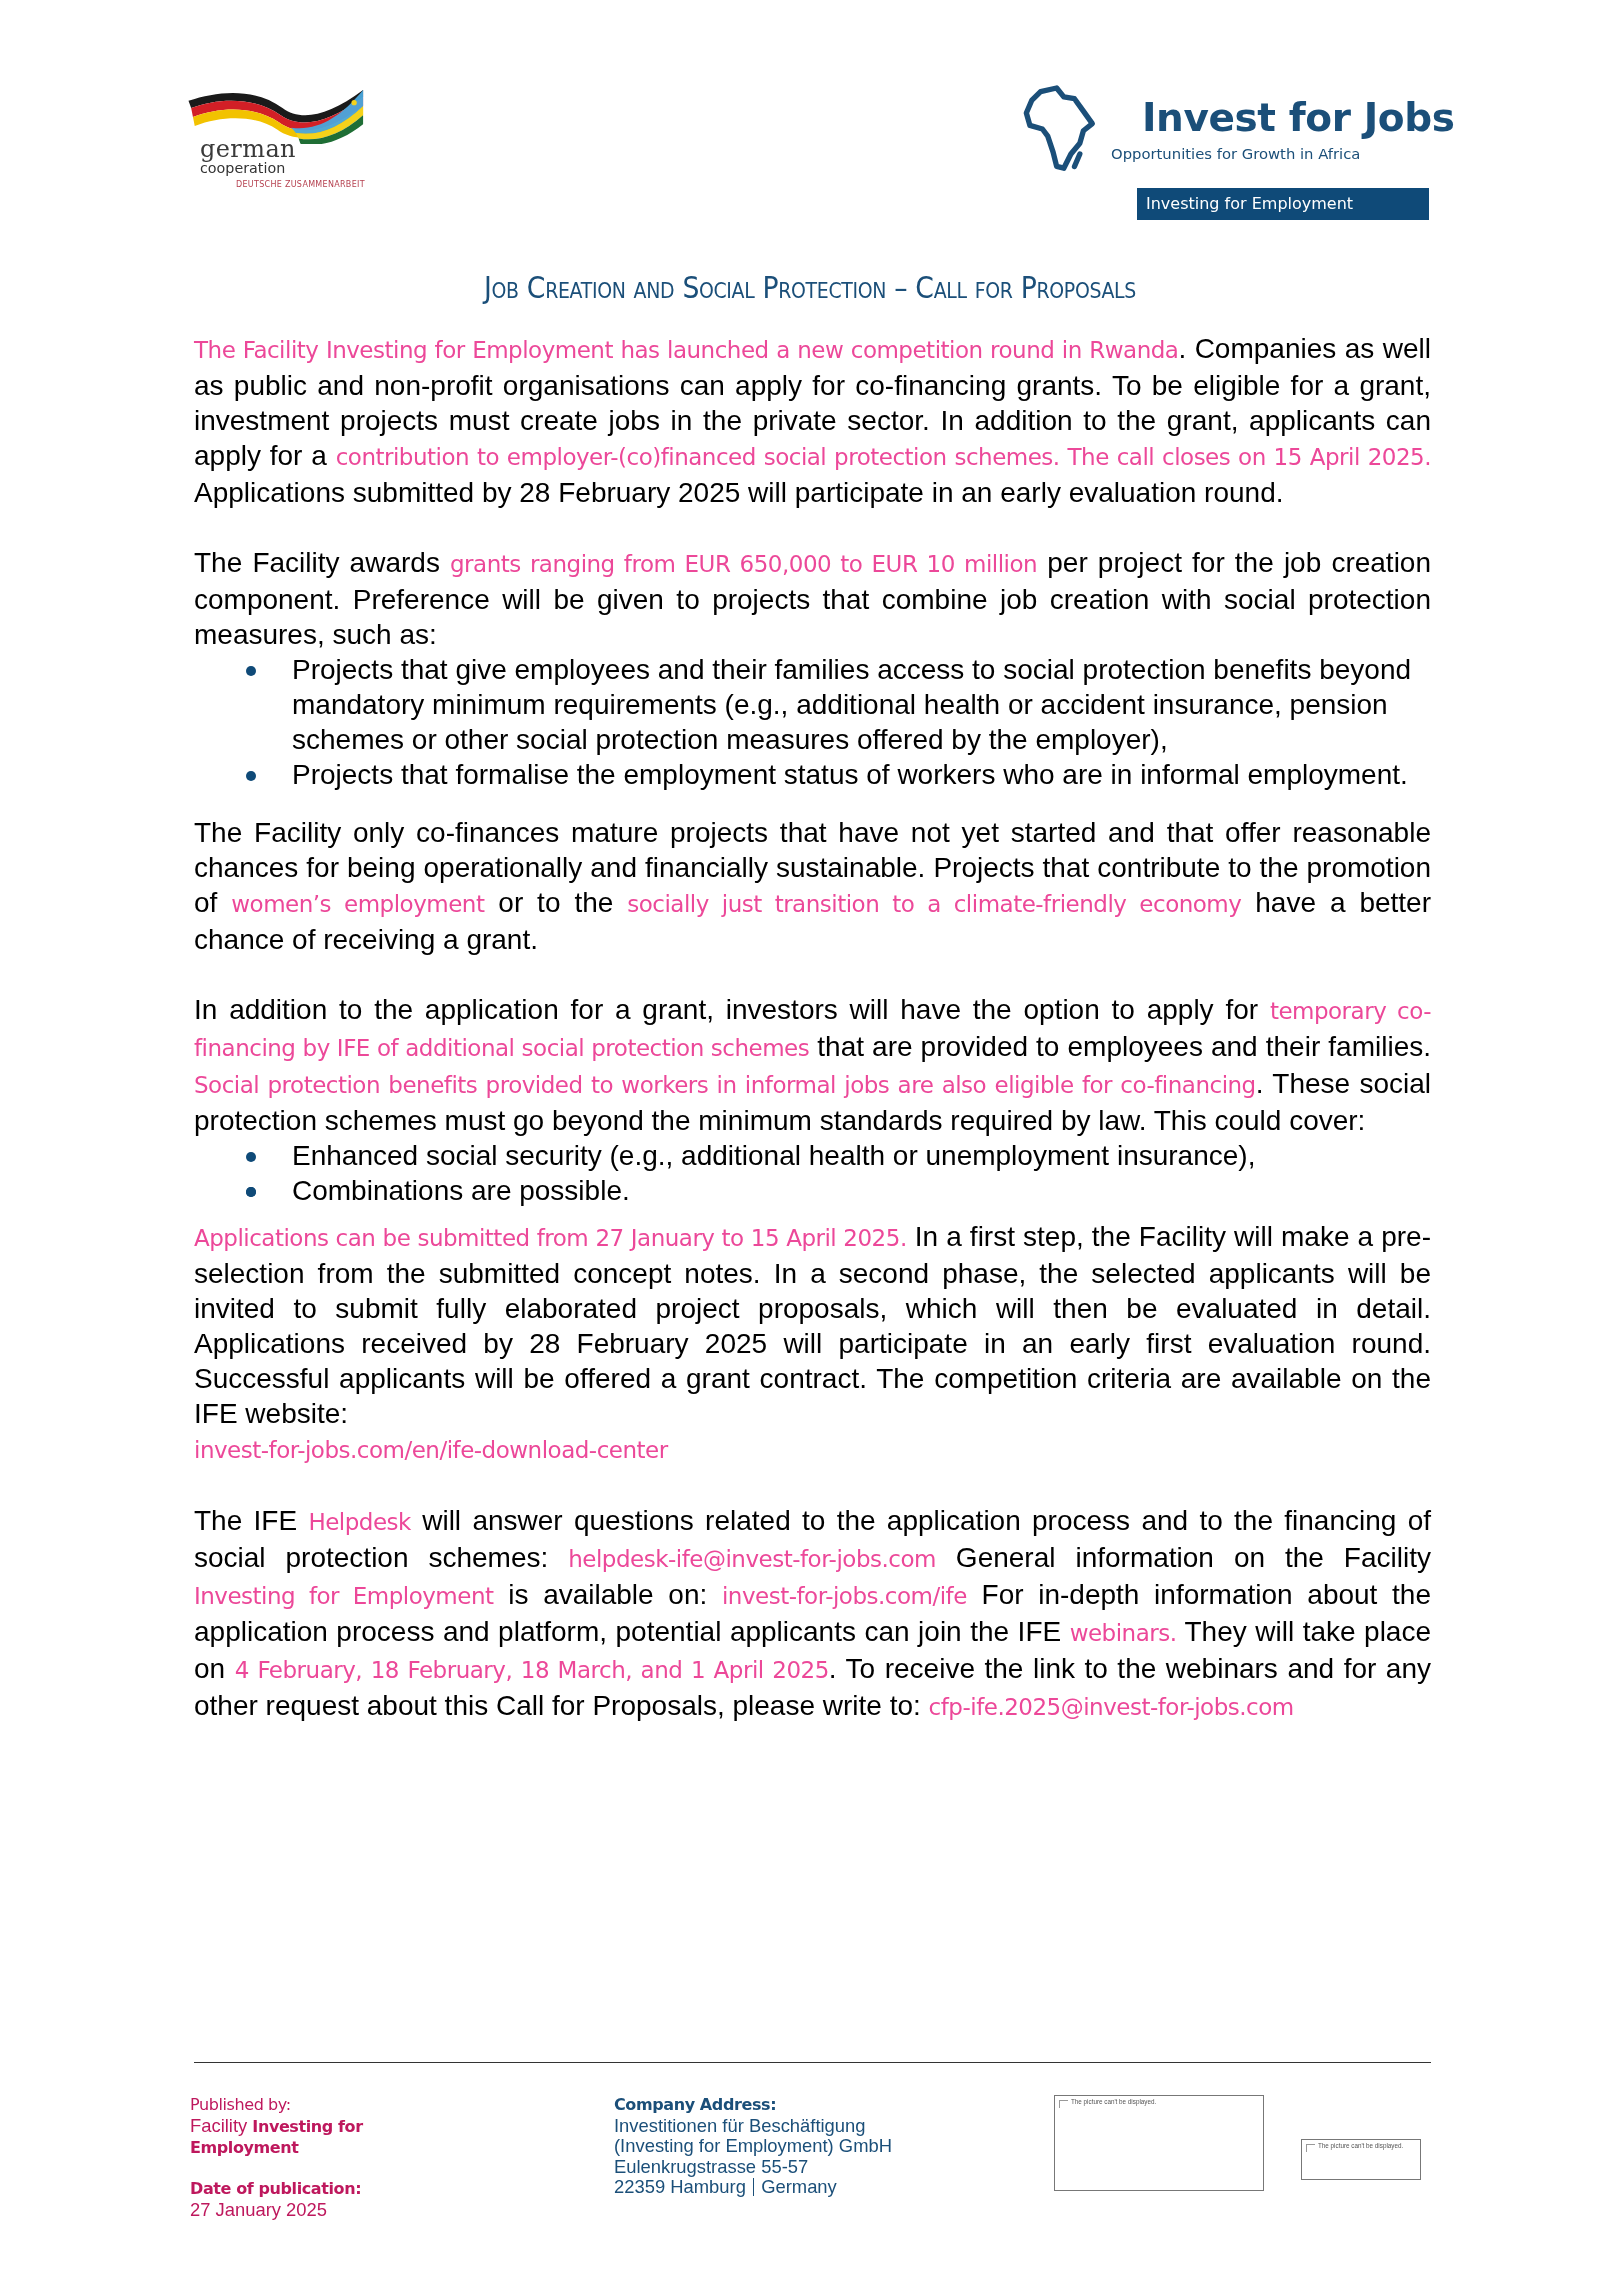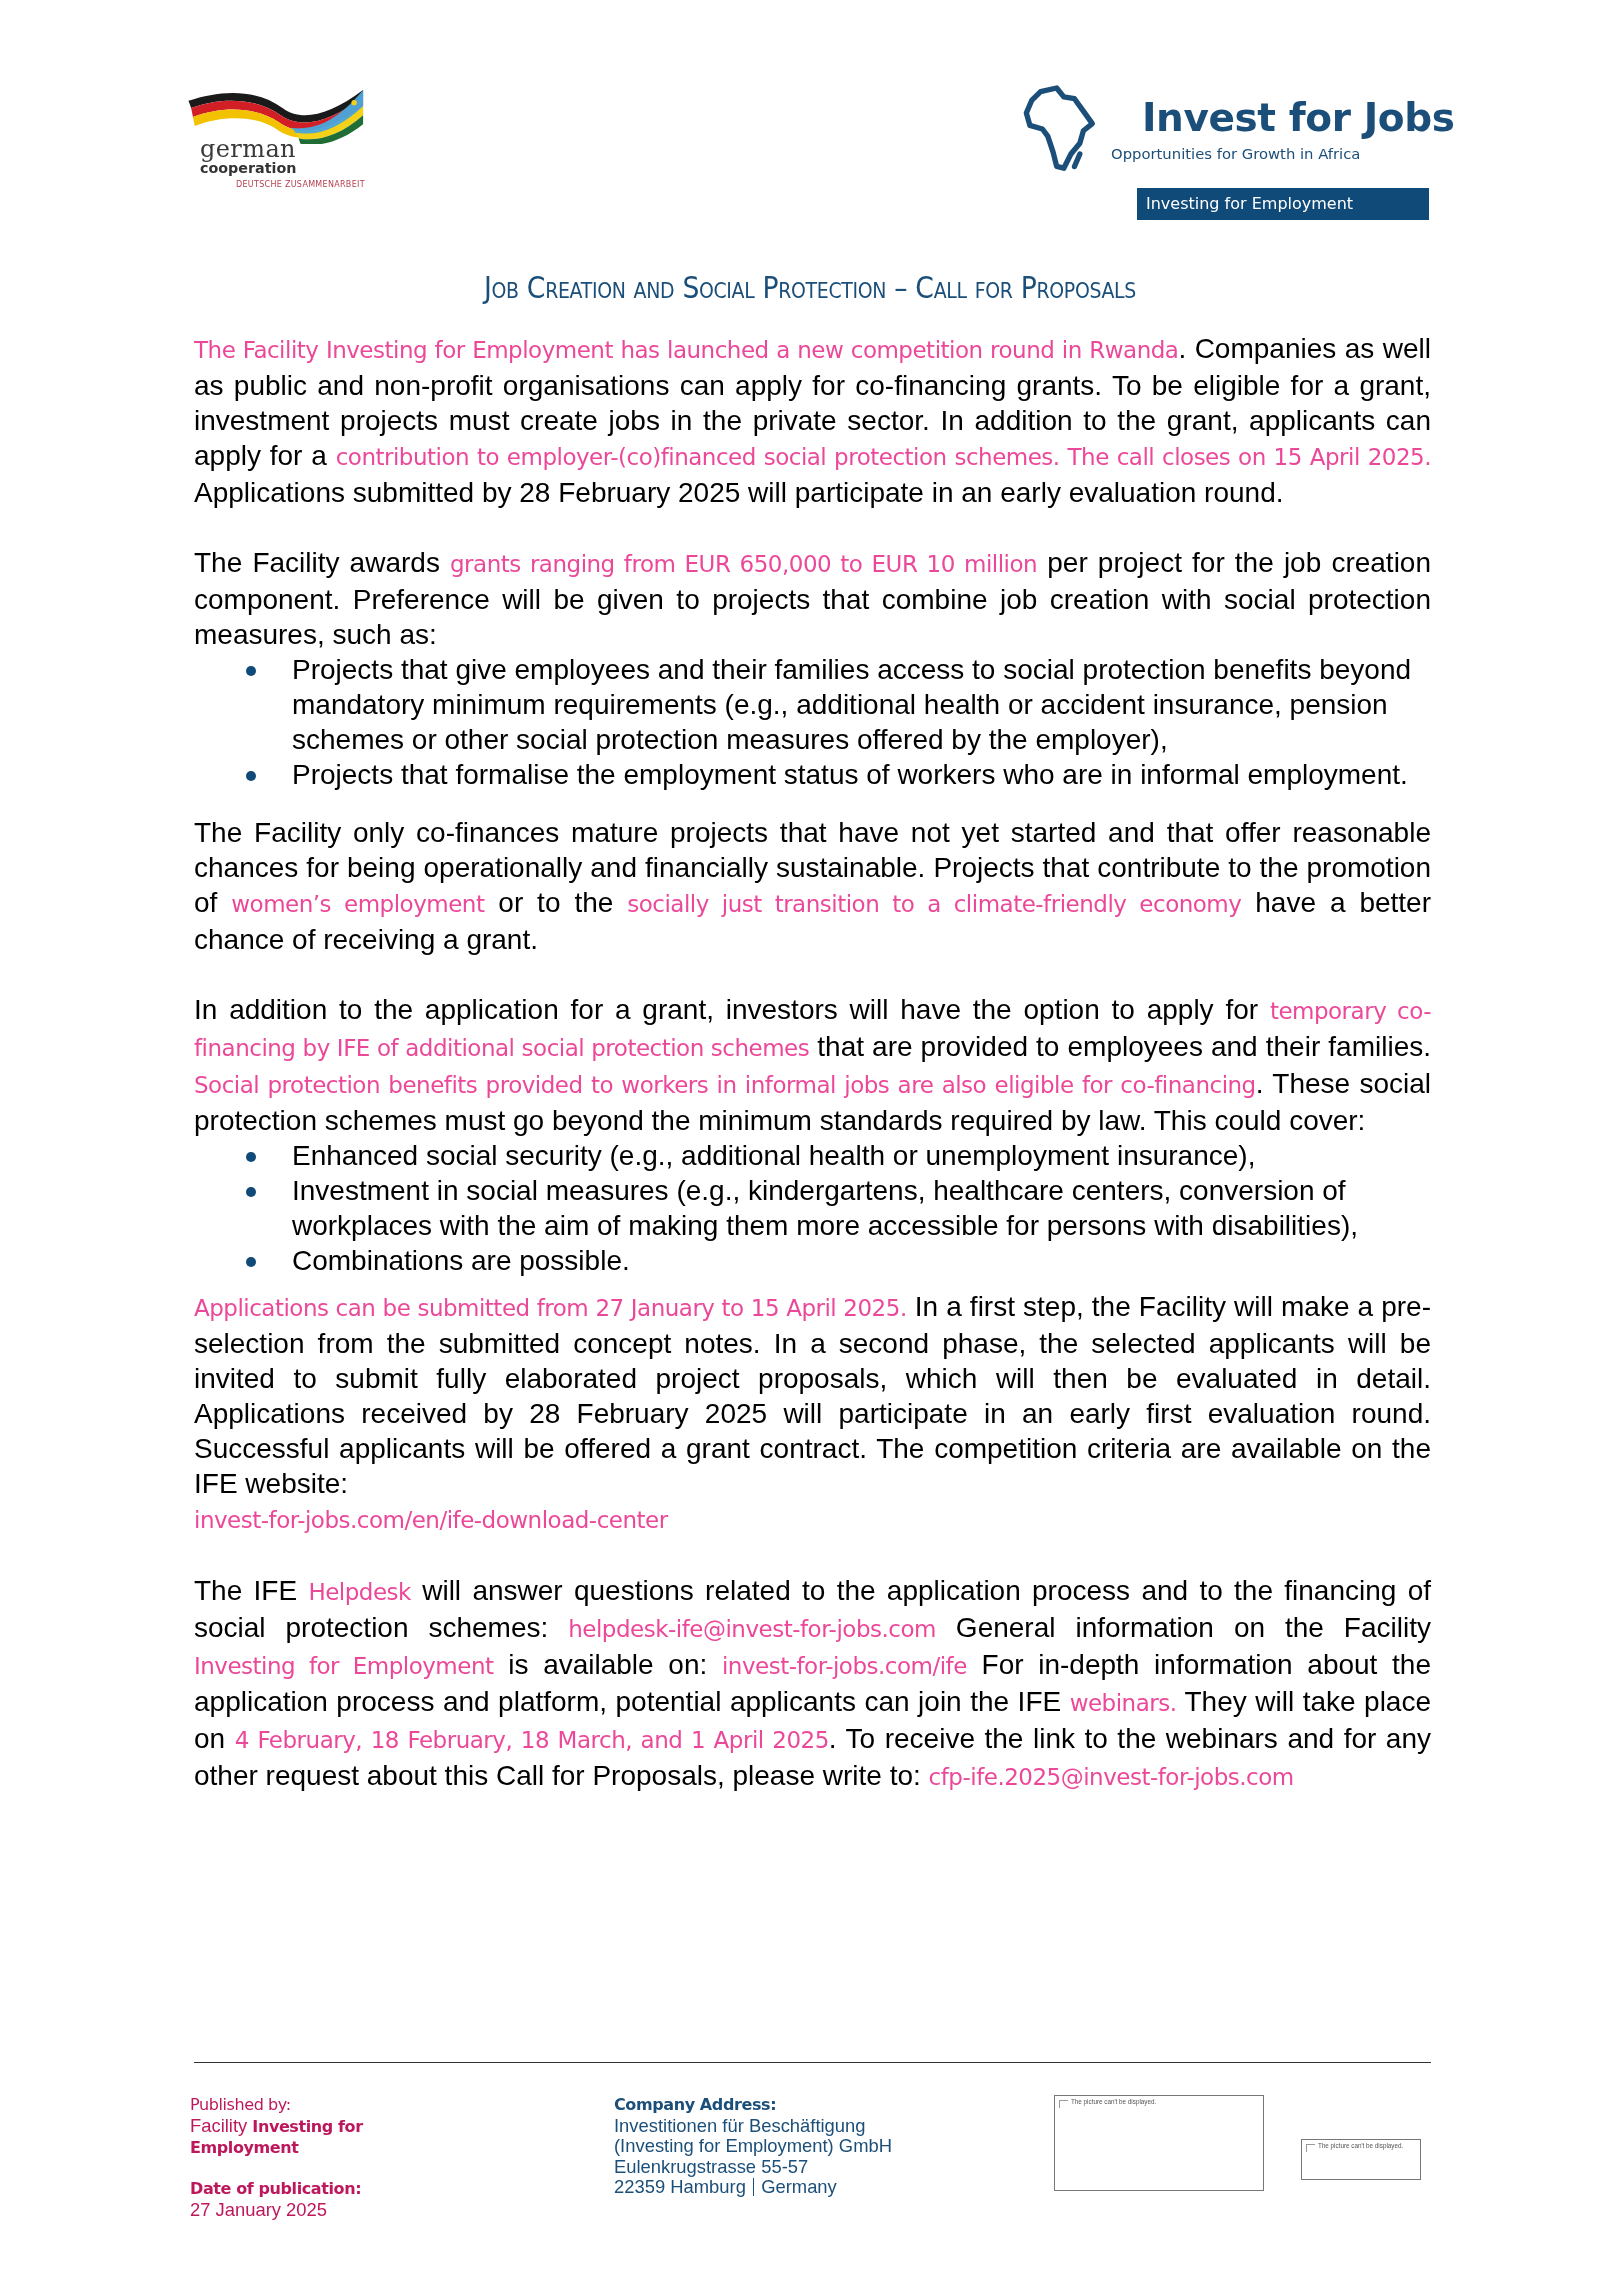--- a/index.html
+++ b/index.html
@@ -1,19 +1,19 @@
 <!DOCTYPE html>
 <html style="font-size:14.3px"><head>
 <meta charset="utf-8">
 <style>
   html, body { margin:0; padding:0; background:#ffffff; }
   body { width:1620px; height:2293px; position:relative; overflow:hidden; font-family:"Liberation Sans", sans-serif; color:#000; }
   .logo-gc { position:absolute; left:184px; top:81px; width:197px; height:116px; }
   .gc-word1 { position:absolute; left:16px; top:54px; font-family:"DejaVu Serif", serif; font-size:24px; color:#3a3a3a; letter-spacing:0.4px; }
-  .gc-word2 { position:absolute; left:16px; top:79px; font-family:"DejaVu Sans", sans-serif; font-weight:bold; font-size:14.3px; color:#333; }
+  .gc-word2 { position:absolute; left:16px; top:79px; font-family:"DejaVu Sans", sans-serif; font-weight:normal; font-size:14.3px; color:#333; }
   .gc-word3 { position:absolute; left:16px; top:99px; font-family:"DejaVu Sans", sans-serif; font-size:8px; color:#b5404f; letter-spacing:0.3px;margin-left:36px; }
   .logo-ifj { position:absolute; left:1021px; top:82px; width:421px; height:143px; }
   .ifj-title { position:absolute; left:88px; top:12.5px; font-family:"DejaVu Sans", sans-serif; font-weight:bold; font-size:39px; color:#1b4f79; letter-spacing:-0.4px; white-space:nowrap;margin-left:33px; }
   .ifj-sub { position:absolute; left:90px; top:63px; font-family:"DejaVu Sans", sans-serif; font-size:14.8px; color:#1b4f79; white-space:nowrap; }
   .ifj-band { position:absolute; left:116px; top:106px; width:292px; height:32px; background:#0f4a78; color:#fff; font-family:"DejaVu Sans", sans-serif; font-size:16px; line-height:32px; padding-left:9px; box-sizing:border-box; white-space:nowrap; }
   .doc-title { position:absolute; left:0; width:1620px; top:269px; text-align:center; font-family:"DejaVu Sans", sans-serif; color:#1b4f79; font-size:31px; font-variant:small-caps; letter-spacing:-0.4px; transform:scaleX(0.86); transform-origin:center; white-space:nowrap; }
   .body { position:absolute; left:194px; top:331px; width:1237px; font-size:28px; line-height:35px; text-align:justify; hyphens:manual; }
   .body p { margin:0 0 35px 0; }
   .body p.tight { margin-bottom:0; }
   .blue { color:#ec4899; font-family:"DejaVu Sans", sans-serif; font-size:23px; letter-spacing:-0.5px; }
@@ -82,21 +82,21 @@
 
   <p>
     <span>The Facility only co-finances mature projects that have not yet started and that offer reasona­ble chances for being operationally and financially sustainable. Projects that contribute to the promotion of </span><span class="blue">women’s employment</span><span> or to the </span><span class="blue">socially just transition to a climate-friendly economy</span><span> have a better chance of receiving a grant.</span>
   </p>
 
   <p class="tight">
     <span>In addition to the application for a grant, investors will have the option to apply for </span><span class="blue">temporary co-financing by IFE of additional social protection schemes</span><span> that are provided to employees and their families. </span><span class="blue">Social protection benefits provided to workers in informal jobs are also eligible for co-financing</span><span>. These social protection schemes must go beyond the minimum standards re­quired by law. This could cover:</span>
   </p>
   <ul>
     <li><span class="dot"></span><span>Enhanced social security (e.g., additional health or unemployment insurance),</span></li>
-    <li><span class="dot"></span><span>Investment in social measures (e.g., kindergartens, healthcare centers, conversion of workplaces with the aim of making them more accessible for persons with disabili­ties),</span></li>
+    <li><span class="dot"></span></li>
     <li><span class="dot"></span><span>Combinations are possible.</span></li>
   </ul>
 
   <p>
     <span class="blue">Applications can be submitted from 27 January to 15 April 2025.</span><span> In a first step, the Facility will make a pre-selection from the submitted concept notes. In a second phase, the selected applicants will be invited to submit fully elaborated project proposals, which will then be evaluated in de­tail. Applications received by 28 February 2025 will participate in an early first evaluation round. Successful applicants will be offered a grant contract. The competition criteria are available on the IFE website:</span><br>
     <span class="blue">invest-for-jobs.com/en/ife-download-center</span>
   </p>
 
   <p>
     <span>The IFE </span><span class="blue">Helpdesk</span><span> will answer questions related to the application process and to the financing of social protection schemes: </span><span class="blue">helpdesk-ife@invest-for-jobs.com</span><span> General information on the Fa­cility </span><span class="blue">Investing for Employment</span><span> is available on: </span><span class="blue">invest-for-jobs.com/ife</span><span> For in-depth information about the application process and platform, potential applicants can join the IFE </span><span class="blue">webinars.</span><span> They will take place on </span><span class="blue">4 February, 18 February, 18 March, and 1 April 2025</span><span>. To receive the link to the webinars and for any other request about this Call for Proposals, please write to: </span><span class="blue">cfp-ife.2025@invest-for-jobs.com</span>

